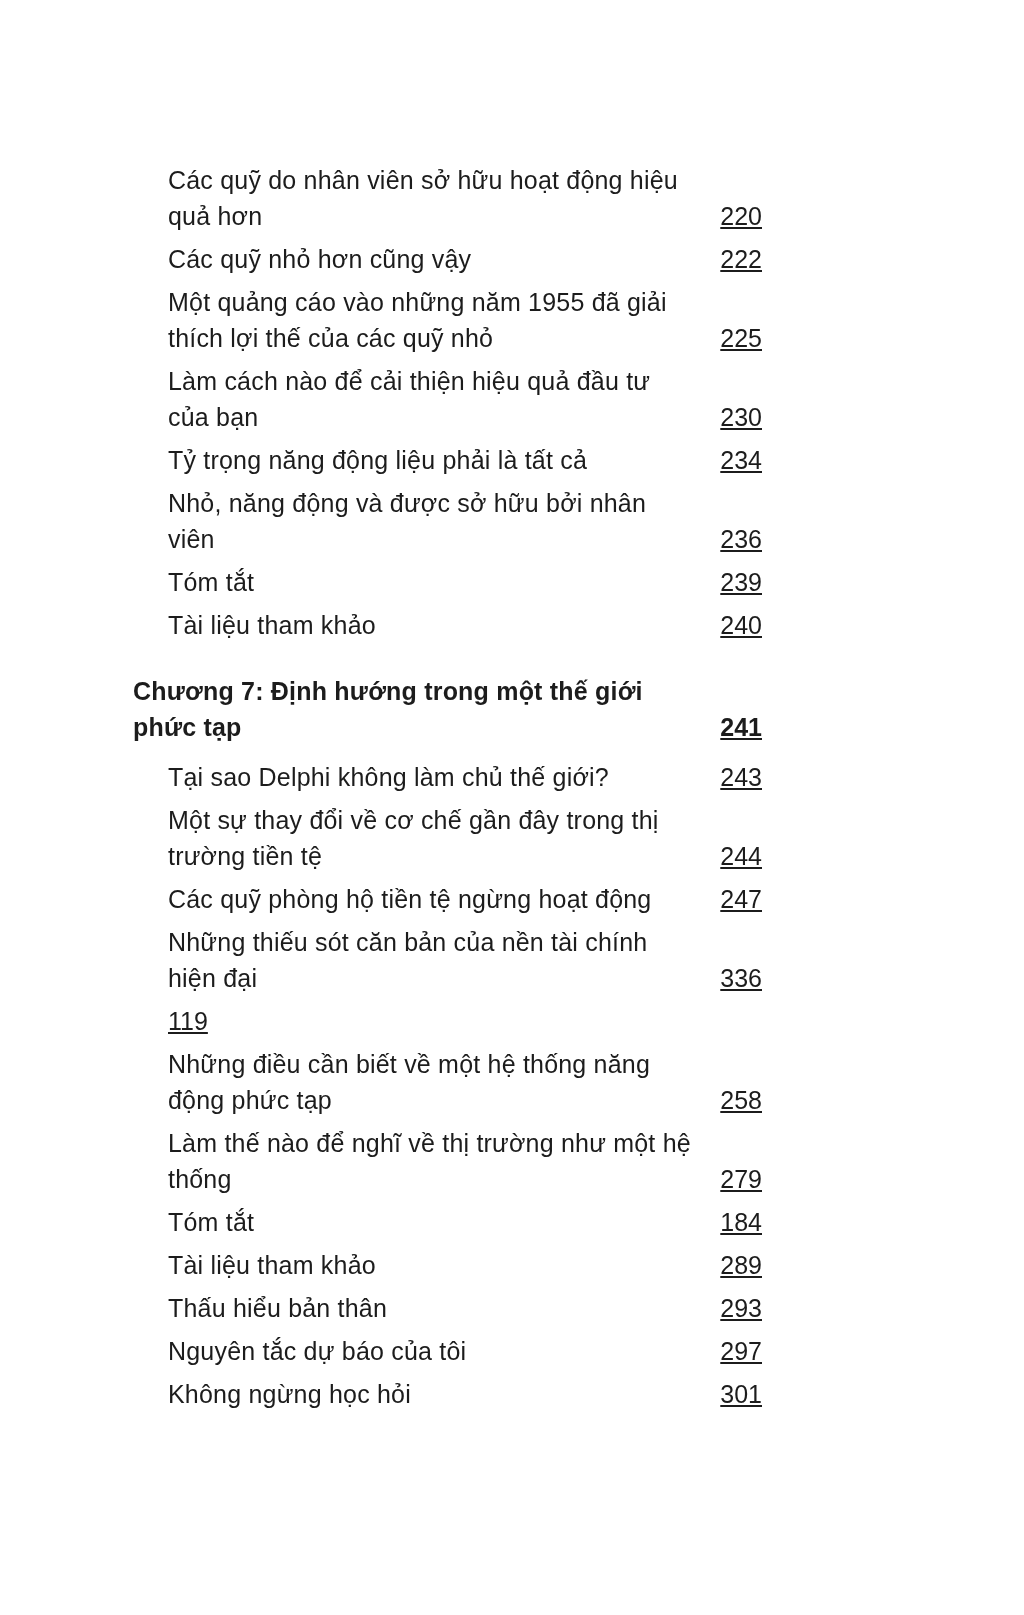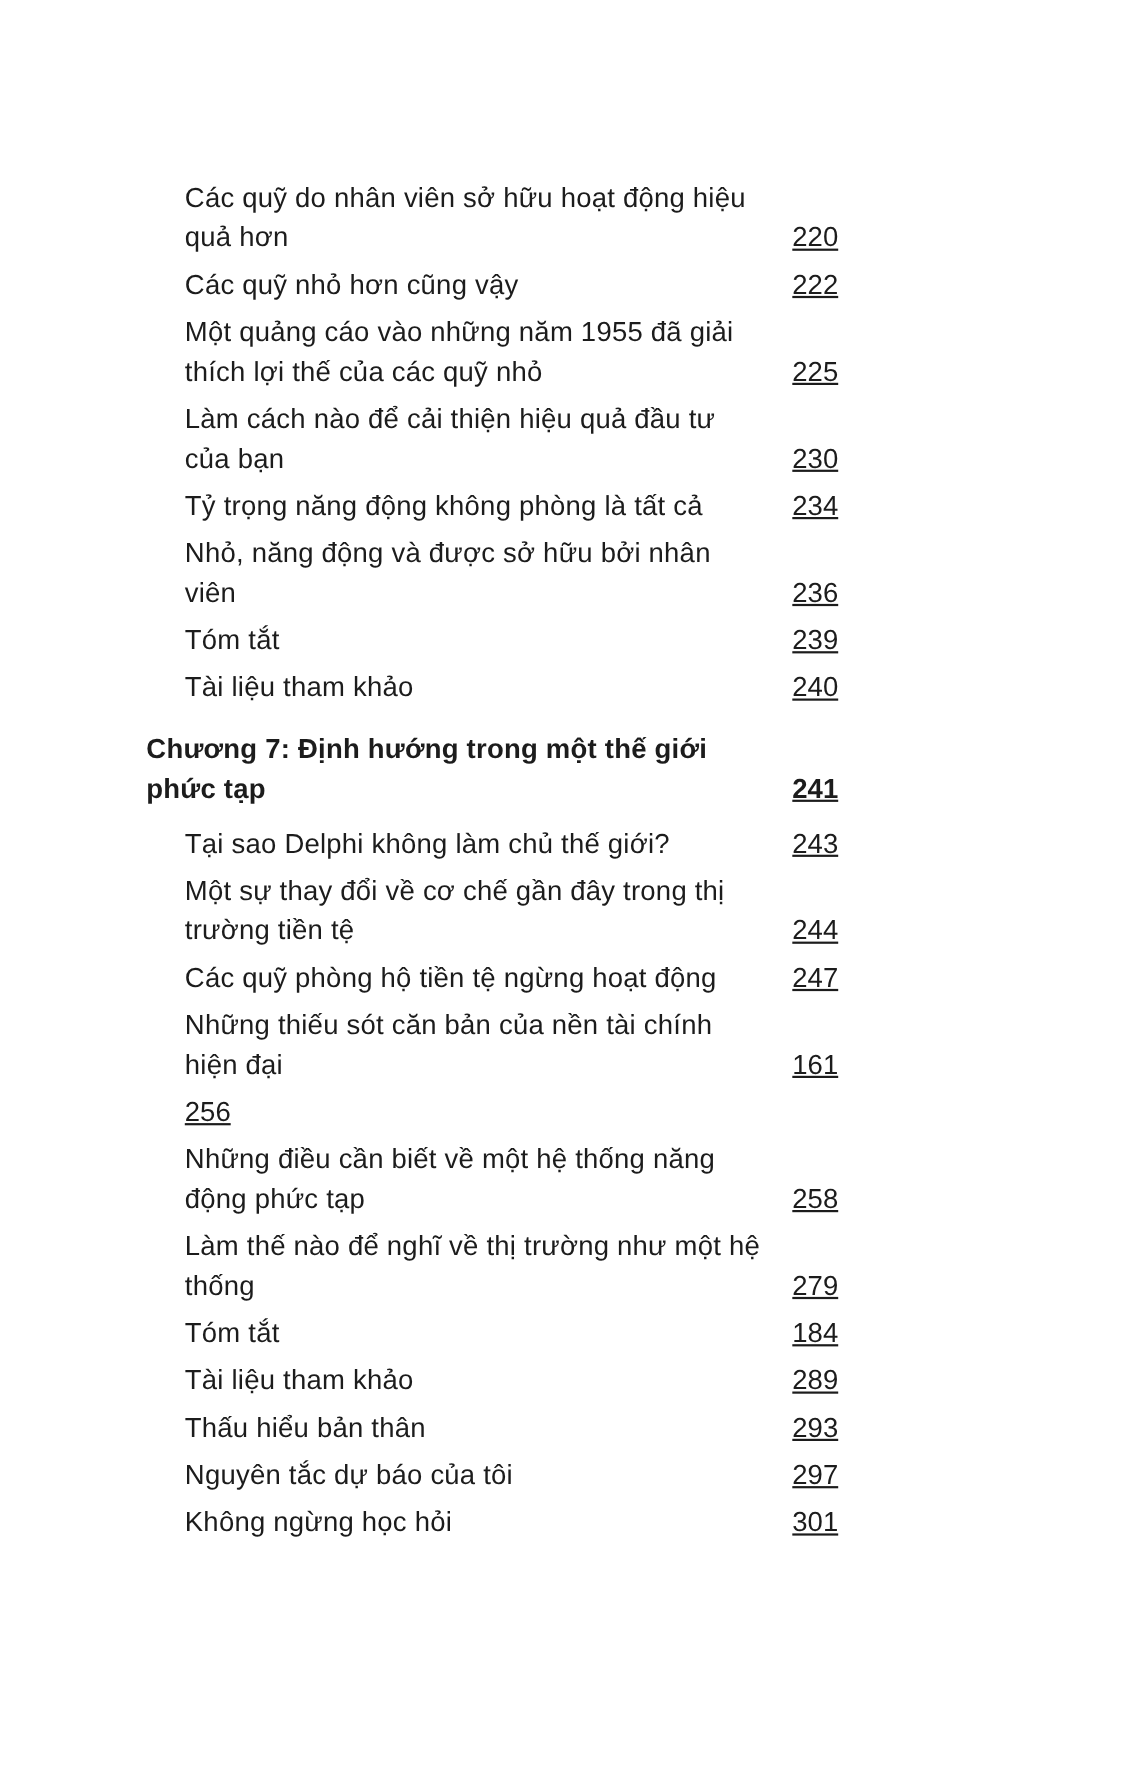--- a/index.html
+++ b/index.html
@@ -45,21 +45,21 @@
     text-align: right;
     text-decoration: underline;
   }
   .toc-row.entry {
     padding-left: 35px;
     font-weight: 400;
   }
   .toc-row.chapter {
     padding-left: 0;
     font-weight: 700;
-    margin-top: 20px;
+    margin-top: 30px;
     margin-bottom: 14px;
   }
 </style>
 </head>
 <body>
 
 <div class="page">
   <div class="toc">
       <div class="toc-section">
         <div class="toc-row entry">
@@ -72,21 +72,21 @@
         </div>
         <div class="toc-row entry">
           <span class="label">Một quảng cáo vào những năm 1955 đã giải thích lợi thế của các quỹ nhỏ</span>
           <span class="pagenum">225</span>
         </div>
         <div class="toc-row entry">
           <span class="label">Làm cách nào để cải thiện hiệu quả đầu tư của bạn</span>
           <span class="pagenum">230</span>
         </div>
         <div class="toc-row entry">
-          <span class="label">Tỷ trọng năng động không phòng là tất cả</span>
+          <span class="label">Tỷ trọng năng động liệu phải là tất cả</span>
           <span class="pagenum">234</span>
         </div>
         <div class="toc-row entry">
           <span class="label">Nhỏ, năng động và được sở hữu bởi nhân viên</span>
           <span class="pagenum">236</span>
         </div>
         <div class="toc-row entry">
           <span class="label">Tóm tắt</span>
           <span class="pagenum">239</span>
         </div>
@@ -107,24 +107,24 @@
         <div class="toc-row entry">
           <span class="label">Một sự thay đổi về cơ chế gần đây trong thị trường tiền tệ</span>
           <span class="pagenum">244</span>
         </div>
         <div class="toc-row entry">
           <span class="label">Các quỹ phòng hộ tiền tệ ngừng hoạt động</span>
           <span class="pagenum">247</span>
         </div>
         <div class="toc-row entry">
           <span class="label">Những thiếu sót căn bản của nền tài chính hiện đại</span>
-          <span class="pagenum">161</span>
+          <span class="pagenum">336</span>
         </div>
         <div class="toc-row entry">
-          <span class="pagenum">256</span>
+          <span class="pagenum">119</span>
         </div>
         <div class="toc-row entry">
           <span class="label">Những điều cần biết về một hệ thống năng động phức tạp</span>
           <span class="pagenum">258</span>
         </div>
         <div class="toc-row entry">
           <span class="label">Làm thế nào để nghĩ về thị trường như một hệ thống</span>
           <span class="pagenum">279</span>
         </div>
         <div class="toc-row entry">

